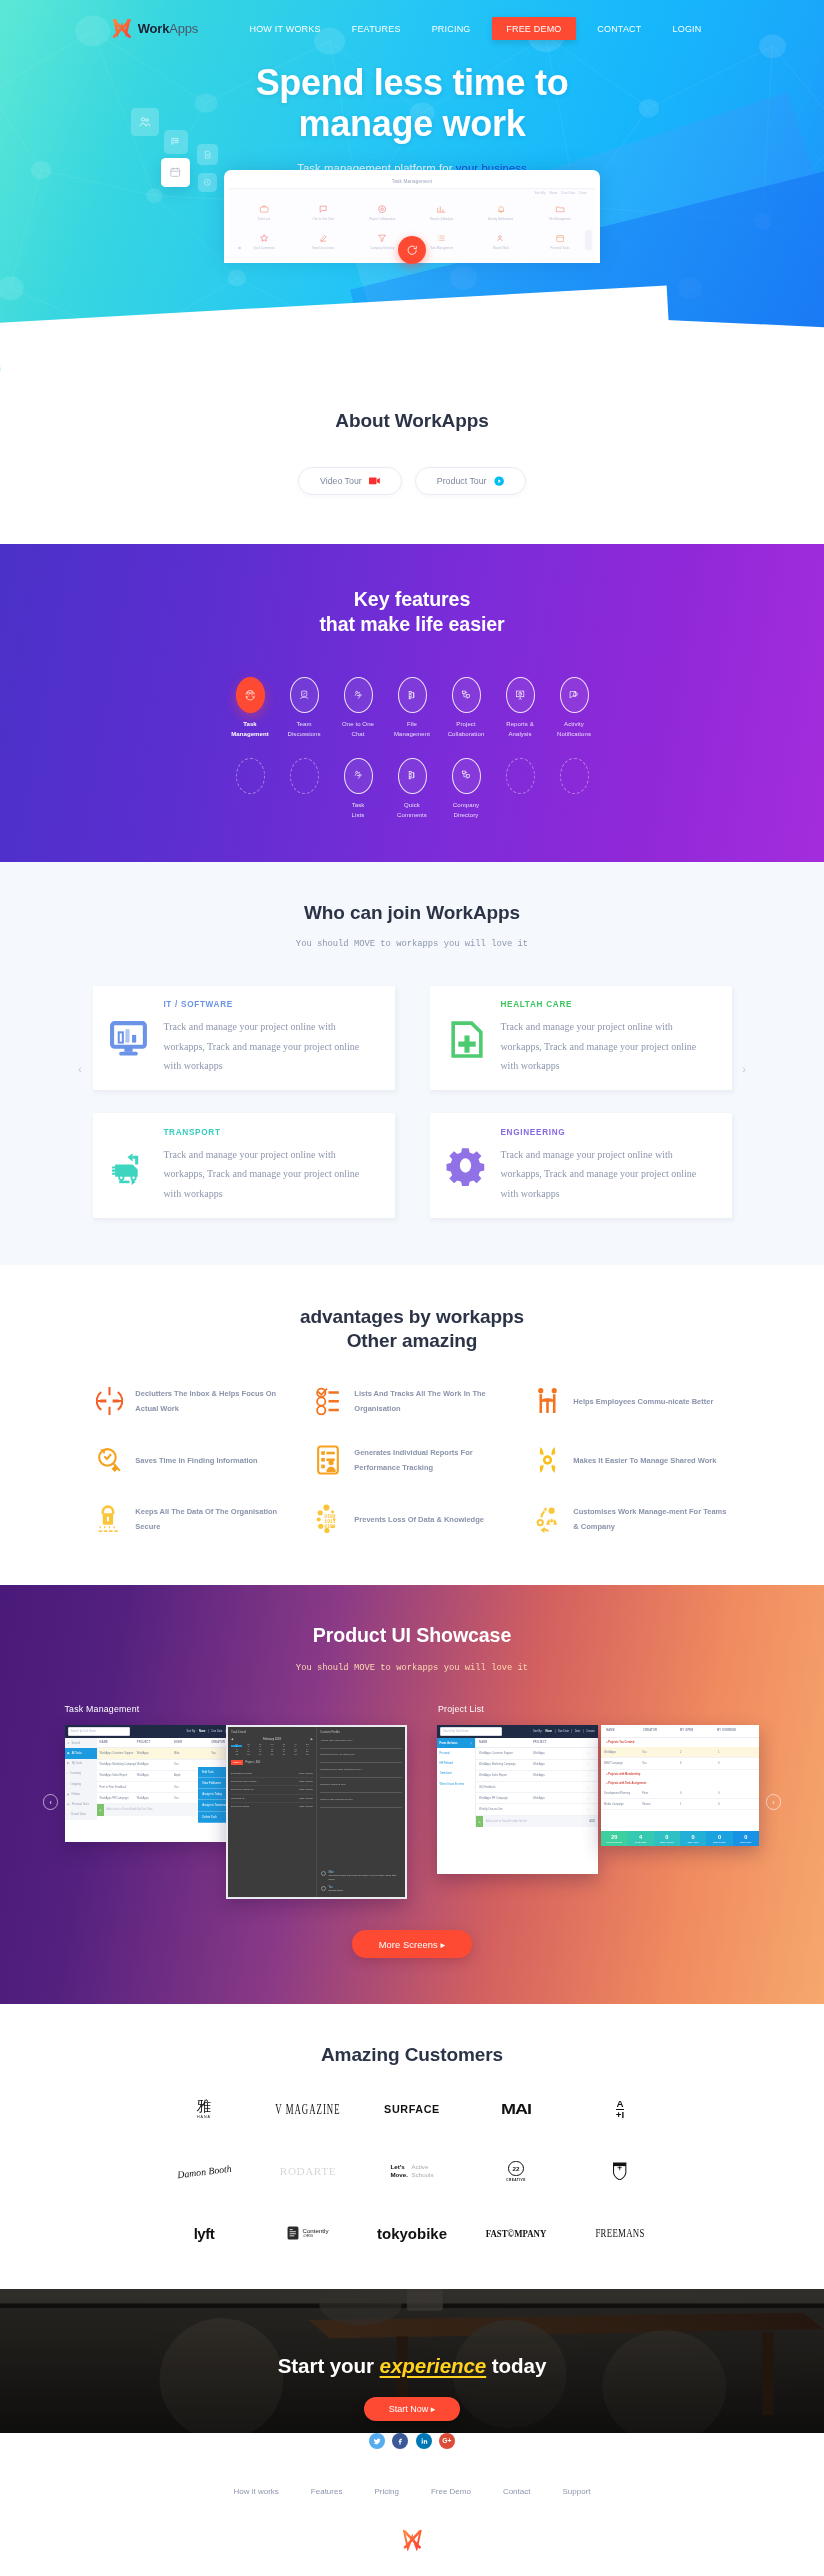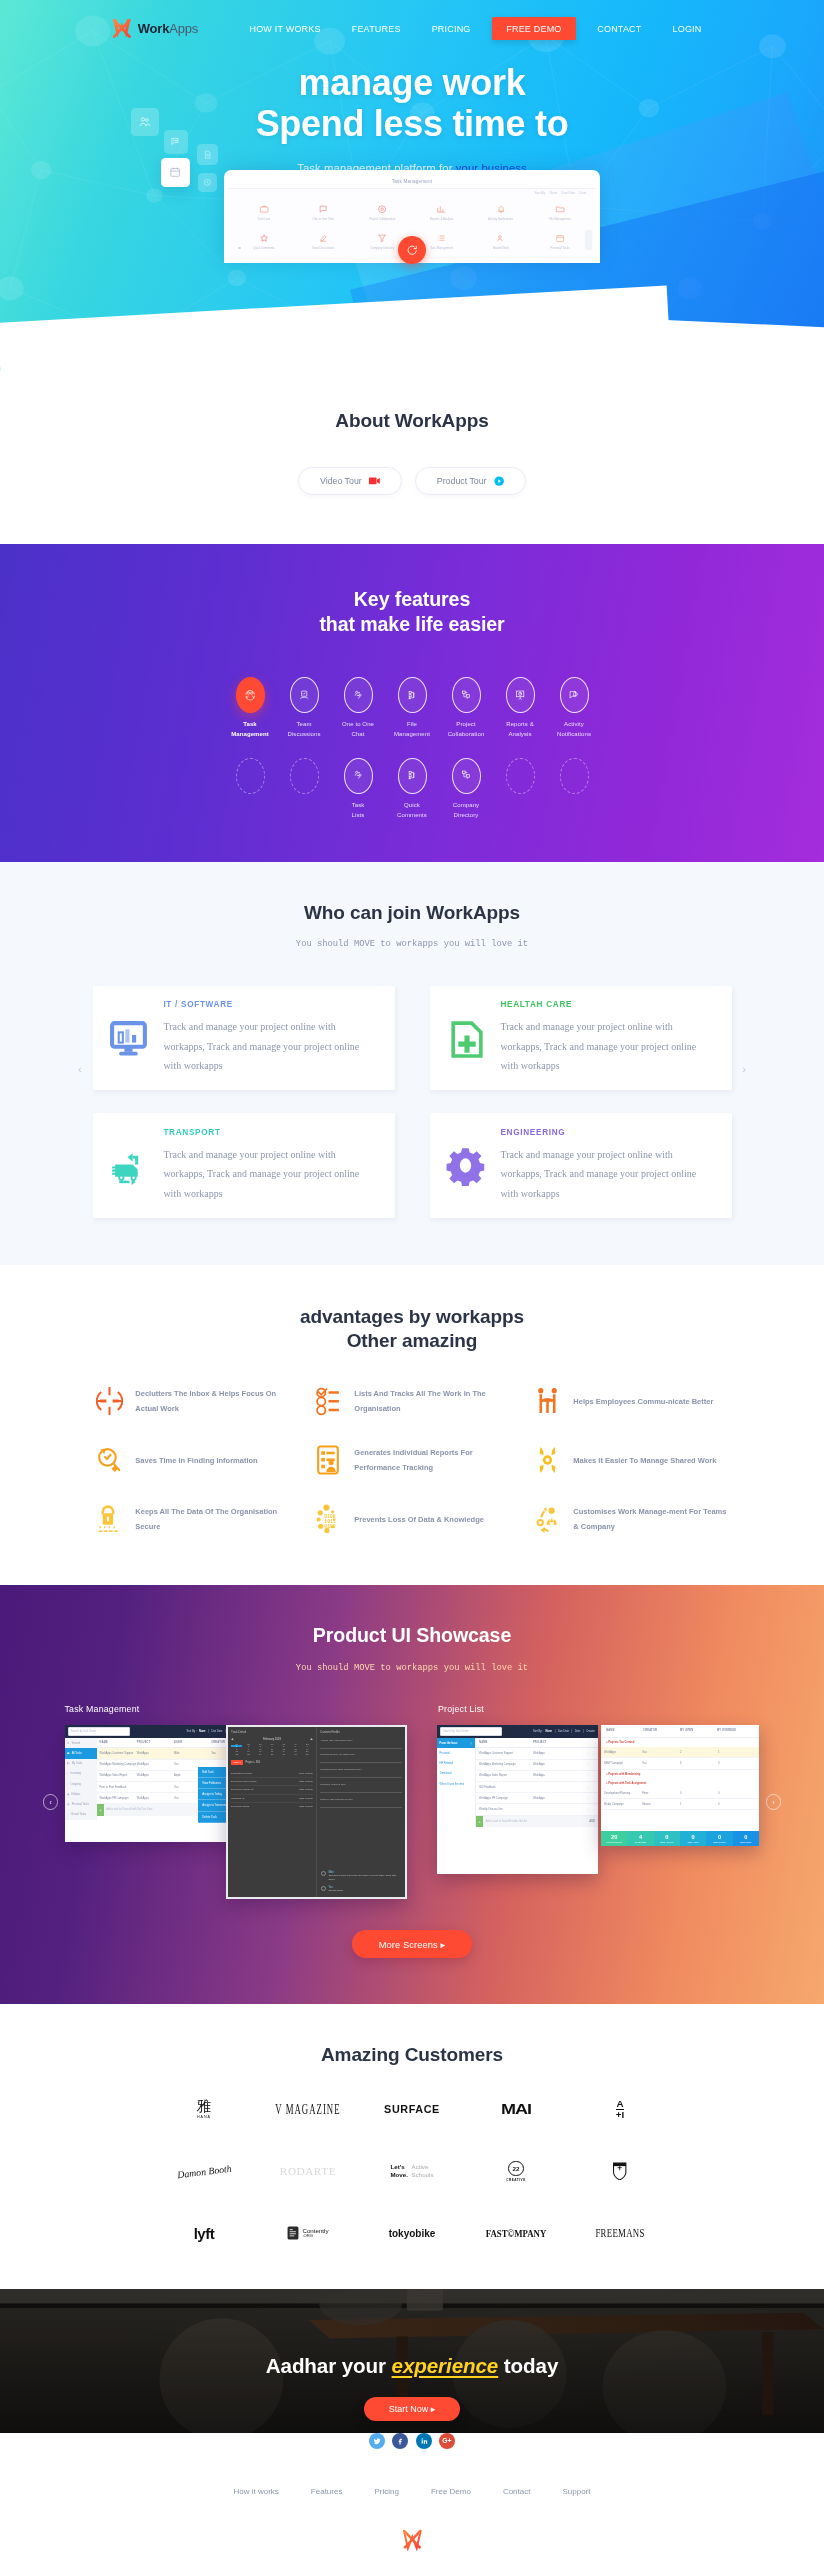--- a/index.html
+++ b/index.html
@@ -333,22 +333,22 @@
         <a class="nav-link" href="#">FEATURES</a>
         <a class="nav-link" href="#">PRICING</a>
         <button class="nav-demo">FREE DEMO</button>
         <a class="nav-link" href="#">CONTACT</a>
         <a class="nav-link" href="#">LOGIN</a>
       </div>
     </nav>
 
     <div class="hero-copy">
       <h1 class="hero-title">
+        <div>Spend less time to</div>
         <div>manage work</div>
-        <div>Spend less time to</div>
       </h1>
       <p class="hero-sub"><span>Task management platform for </span><a href="#">your business</a></p>
     </div>
 
     <div class="chips">
       <div class="chip" style="left:0;top:0;width:28px;height:28px">
         <svg width="13.4" height="13.4" viewBox="0 0 24 24" fill="none" stroke="#fff" stroke-width="1.4">
             <circle cx="9" cy="8" r="3"></circle>
             <circle cx="16" cy="9" r="2.4"></circle>
             <path d="M4 20c0-3 2.2-5 5-5s5 2 5 5M14.5 20c0-2.4 1.4-4 3.5-4s3 1.6 3 4"></path>
@@ -1344,21 +1344,21 @@
             <svg width="12" height="14" viewBox="0 0 23 27">
               <rect x="1" y="1" width="21" height="25" rx="3" fill="#2b2b2b"></rect>
               <g stroke="#fff" stroke-width="1.6">
                 <path d="M5 7h6M5 11h12M5 15h12M5 19h9"></path>
               </g>
             </svg>
             <div style="font-size:6.2px;color:#111;line-height:1.2">Contently<div style="font-size:4.1px">.ORG</div></div>
           </div>
         </div>
       <div class="cust-logo">
-          <span style="font-size:10px;font-weight:700;color:#111">tokyobike</span>
+          <span style="font-size:15px;font-weight:700;color:#111">tokyobike</span>
         </div>
       <div class="cust-logo">
           <span style="font-family:'Liberation Serif',serif;font-size:8.8px;font-weight:700;color:#111;transform:scaleY(1.25);display:inline-block">FAST©MPANY</span>
         </div>
       <div class="cust-logo">
           <span style="font-family:'Liberation Serif',serif;font-size:8.8px;letter-spacing:0.3px;color:#111;transform:scaleY(1.3);display:inline-block">FREEMANS</span>
         </div>
     </div>
   </section>
 
@@ -1385,21 +1385,21 @@
       <rect x="770" y="92" width="22" height="150" fill="#3e2717"></rect>
       <rect x="1480" y="84" width="22" height="160" fill="#3e2717"></rect>
       <ellipse cx="430" cy="175" rx="120" ry="118" fill="url(#ch)"></ellipse>
       <ellipse cx="990" cy="165" rx="110" ry="105" fill="url(#ch)" opacity=".85"></ellipse>
       <ellipse cx="1290" cy="190" rx="120" ry="110" fill="url(#ch)" opacity=".7"></ellipse>
       <ellipse cx="700" cy="30" rx="80" ry="40" fill="#5c5850" opacity=".6"></ellipse>
       <rect x="790" y="-6" width="70" height="48" rx="5" fill="#6f6a61" opacity=".75"></rect>
       <rect width="1600" height="300" fill="#000" opacity=".46"></rect>
     </svg>
     <div class="cta-copy">
-      <div class="cta-t"><span>Aadhar your </span><em>experience</em><span> today</span></div>
+      <div class="cta-t"><span>Start your </span><em>experience</em><span> today</span></div>
       <button class="btn-start">Start Now ▸</button>
     </div>
   </section>
 
   <footer class="footer">
     <div class="socials">
       <div class="soc" style="background:#55acee">
           <svg width="8.2" height="8.2" viewBox="0 0 24 24" fill="#fff">
             <path d="M22 5.9c-.8.4-1.6.6-2.5.7a4 4 0 001.8-2.2c-.8.5-1.7.9-2.7 1.1A4 4 0 0011.7 9c-3.3-.2-6.2-1.8-8.1-4.2a4 4 0 001.2 5.4c-.7 0-1.4-.2-2-.5 0 2 1.4 3.6 3.2 4a4 4 0 01-1.8.1 4 4 0 003.7 2.8A8 8 0 012 18.3 11.3 11.3 0 0020.5 8.3c.8-.6 1.4-1.4 1.5-2.4z"></path>
           </svg>

